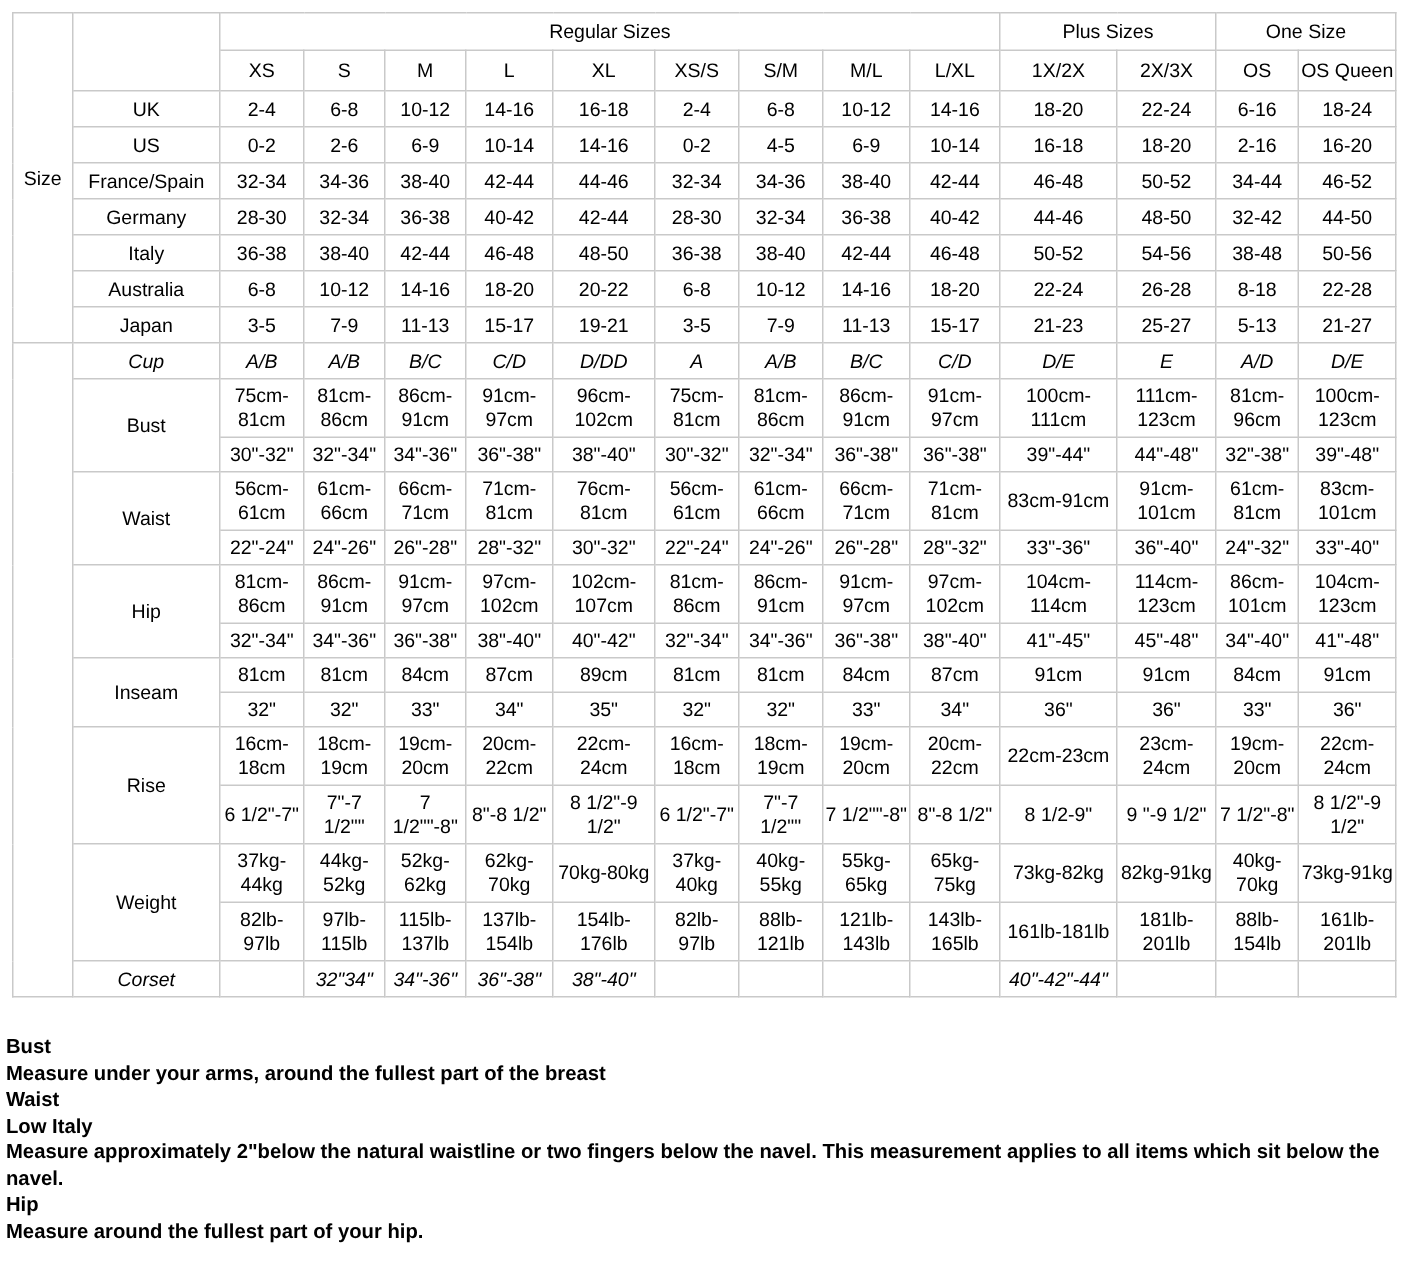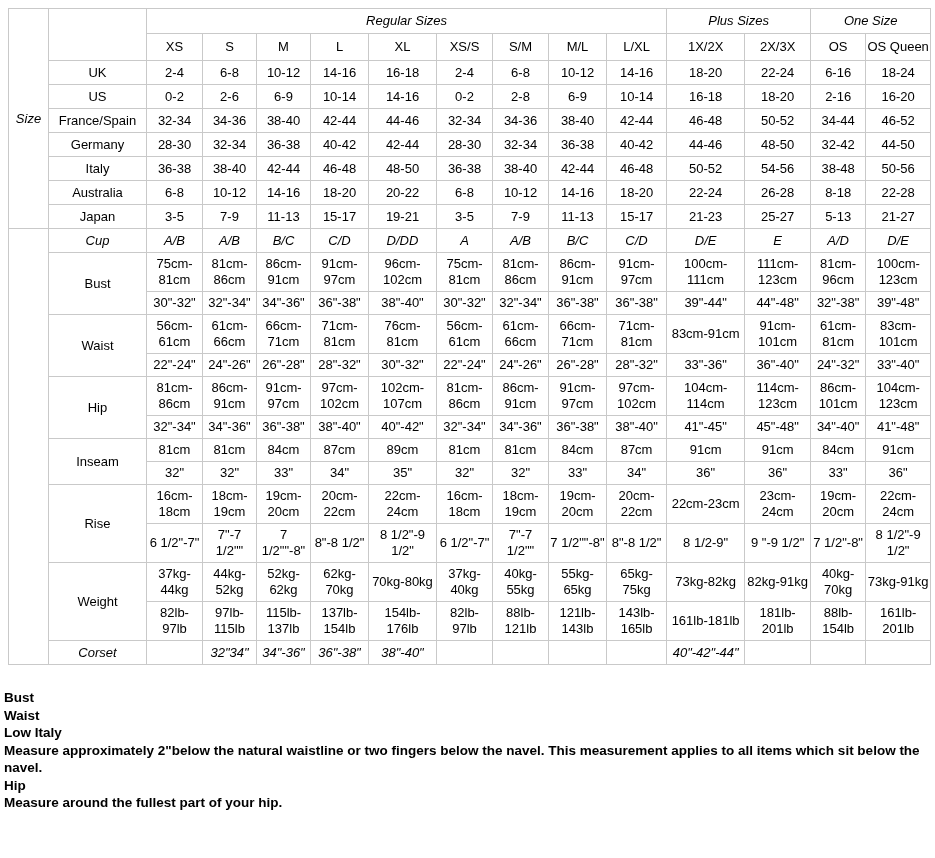--- a/index.html
+++ b/index.html
@@ -19,21 +19,21 @@
   table.size-chart td {
     border: 1px solid #c9c9c9;
     text-align: center;
     vertical-align: middle;
     font-size: 13px;
     line-height: 16px;
     padding: 3px 1px;
     overflow: hidden;
     word-wrap: break-word;
   }
-  tr.group-row td { height: 18px; font-style: italic; }
+  tr.group-row td { height: 18px; }
   tr.colhead-row td { height: 20px; margin-top: 20px; }
   tr.country-row td { height: 17px; }
   tr.single-row td { height: 17px; font-style: italic; }
   .notes {
     margin-top: 24px;
     padding: 0 4px 12px 4px;
     font-weight: bold;
     font-size: 13.5px;
     line-height: 17.5px;
   }
@@ -101,21 +101,21 @@
           <td>18-24</td>
         </tr>
         <tr class="country-row">
           <td>US</td>
           <td>0-2</td>
           <td>2-6</td>
           <td>6-9</td>
           <td>10-14</td>
           <td>14-16</td>
           <td>0-2</td>
-          <td>2-8</td>
+          <td>4-5</td>
           <td>6-9</td>
           <td>10-14</td>
           <td>16-18</td>
           <td>18-20</td>
           <td>2-16</td>
           <td>16-20</td>
         </tr>
         <tr class="country-row">
           <td>France/Spain</td>
           <td>32-34</td>
@@ -414,18 +414,19 @@
           <td></td>
           <td></td>
           <td></td>
         </tr>
       </tbody>
   </table>
 </div>
 
 <div class="notes">
   <div>Bust</div>
+  <div>Measure under your arms, around the fullest part of the breast</div>
   <div>Waist</div>
   <div>Low Italy</div>
   <div>Measure approximately 2"below the natural waistline or two fingers below the navel. This measurement applies to all items which sit below the navel.</div>
   <div>Hip</div>
   <div>Measure around the fullest part of your hip.</div>
 </div>
 
 </body></html>

